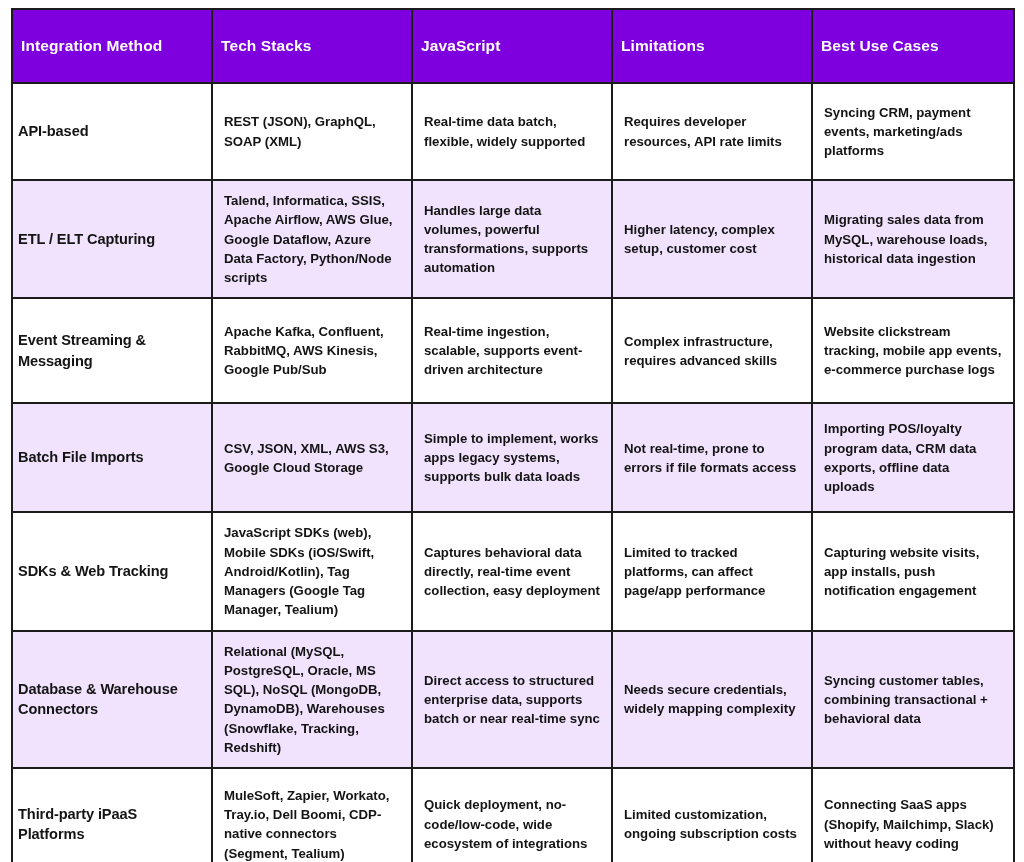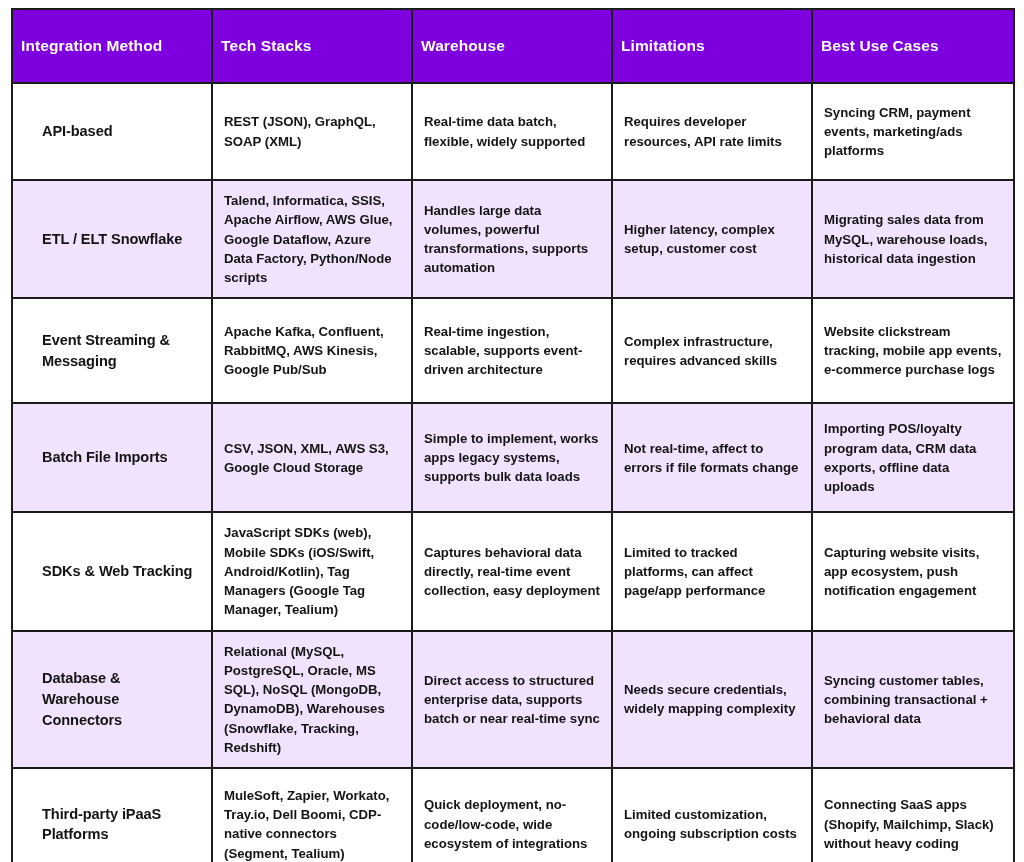--- a/index.html
+++ b/index.html
@@ -53,21 +53,21 @@
     font-size: 13.2px;
     font-weight: 700;
     line-height: 1.46;
     padding: 10px 10px 10px 11px;
   }
   tbody td.method-cell {
     font-size: 14.6px;
     font-weight: 700;
     line-height: 1.42;
     letter-spacing: -0.1px;
-    padding-left: 29px;
+    padding-left: 5px;
   }
   tbody tr.alt td {
     background: #F1E2FD;
   }
   tbody tr.plain td {
     background: #ffffff;
   }
   
   col.c0 { width: 200px; }
   col.c1 { width: 200px; }
@@ -93,65 +93,65 @@
       <col class="c0">
         <col class="c1">
         <col class="c2">
         <col class="c3">
         <col class="c4">
     </colgroup>
     <thead>
       <tr>
         <th>Integration Method</th>
         <th>Tech Stacks</th>
-        <th>Warehouse</th>
+        <th>JavaScript</th>
         <th>Limitations</th>
         <th>Best Use Cases</th>
       </tr>
     </thead>
     <tbody>
 
       <tr class="plain r0">
         <td class="method-cell">API-based</td>
         <td>REST (JSON), GraphQL, SOAP (XML)</td>
         <td>Real-time data batch, flexible, widely supported</td>
         <td>Requires developer resources, API rate limits</td>
         <td>Syncing CRM, payment events, marketing/ads platforms</td>
       </tr>
 
       <tr class="alt r1">
-        <td class="method-cell">ETL / ELT Snowflake</td>
+        <td class="method-cell">ETL / ELT Capturing</td>
         <td>Talend, Informatica, SSIS, Apache Airflow, AWS Glue, Google Dataflow, Azure Data Factory, Python/Node scripts</td>
         <td>Handles large data volumes, powerful transformations, supports automation</td>
         <td>Higher latency, complex setup, customer cost</td>
         <td>Migrating sales data from MySQL, warehouse loads, historical data ingestion</td>
       </tr>
 
       <tr class="plain r2">
         <td class="method-cell">Event Streaming &amp; Messaging</td>
         <td>Apache Kafka, Confluent, RabbitMQ, AWS Kinesis, Google Pub/Sub</td>
         <td>Real-time ingestion, scalable, supports event-driven architecture</td>
         <td>Complex infrastructure, requires advanced skills</td>
         <td>Website clickstream tracking, mobile app events, e-commerce purchase logs</td>
       </tr>
 
       <tr class="alt r3">
         <td class="method-cell">Batch File Imports</td>
         <td>CSV, JSON, XML, AWS S3, Google Cloud Storage</td>
         <td>Simple to implement, works apps legacy systems, supports bulk data loads</td>
-        <td>Not real-time, affect to errors if file formats change</td>
+        <td>Not real-time, prone to errors if file formats access</td>
         <td>Importing POS/loyalty program data, CRM data exports, offline data uploads</td>
       </tr>
 
       <tr class="plain r4">
         <td class="method-cell">SDKs &amp; Web Tracking</td>
         <td>JavaScript SDKs (web), Mobile SDKs (iOS/Swift, Android/Kotlin), Tag Managers (Google Tag Manager, Tealium)</td>
         <td>Captures behavioral data directly, real-time event collection, easy deployment</td>
         <td>Limited to tracked platforms, can affect page/app performance</td>
-        <td>Capturing website visits, app ecosystem, push notification engagement</td>
+        <td>Capturing website visits, app installs, push notification engagement</td>
       </tr>
 
       <tr class="alt r5">
         <td class="method-cell">Database &amp; Warehouse Connectors</td>
         <td>Relational (MySQL, PostgreSQL, Oracle, MS SQL), NoSQL (MongoDB, DynamoDB), Warehouses (Snowflake, Tracking, Redshift)</td>
         <td>Direct access to structured enterprise data, supports batch or near real-time sync</td>
         <td>Needs secure credentials, widely mapping complexity</td>
         <td>Syncing customer tables, combining transactional + behavioral data</td>
       </tr>
 

